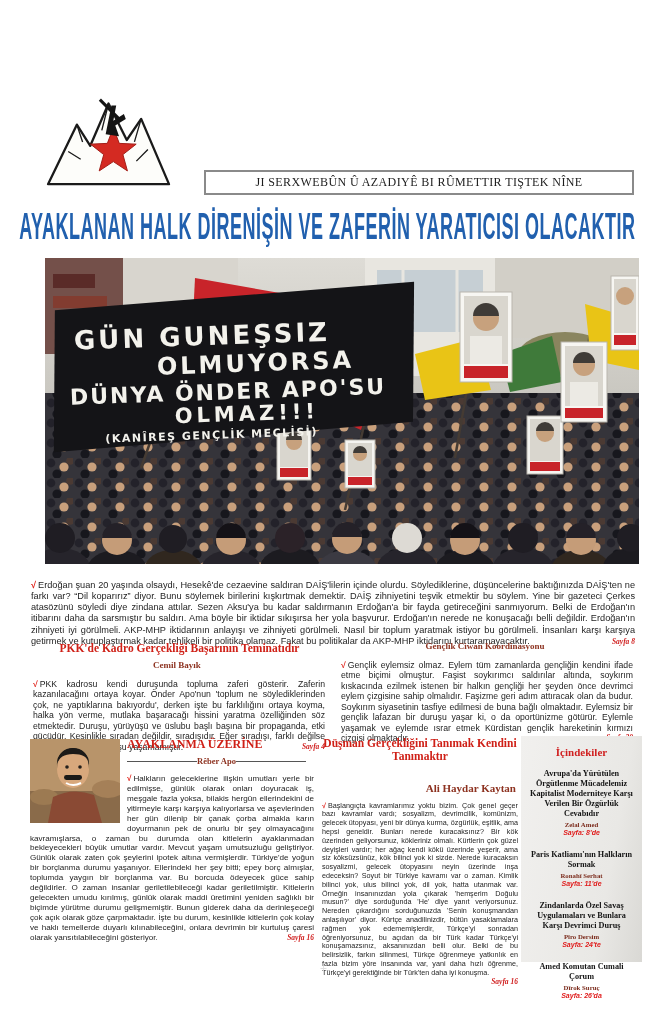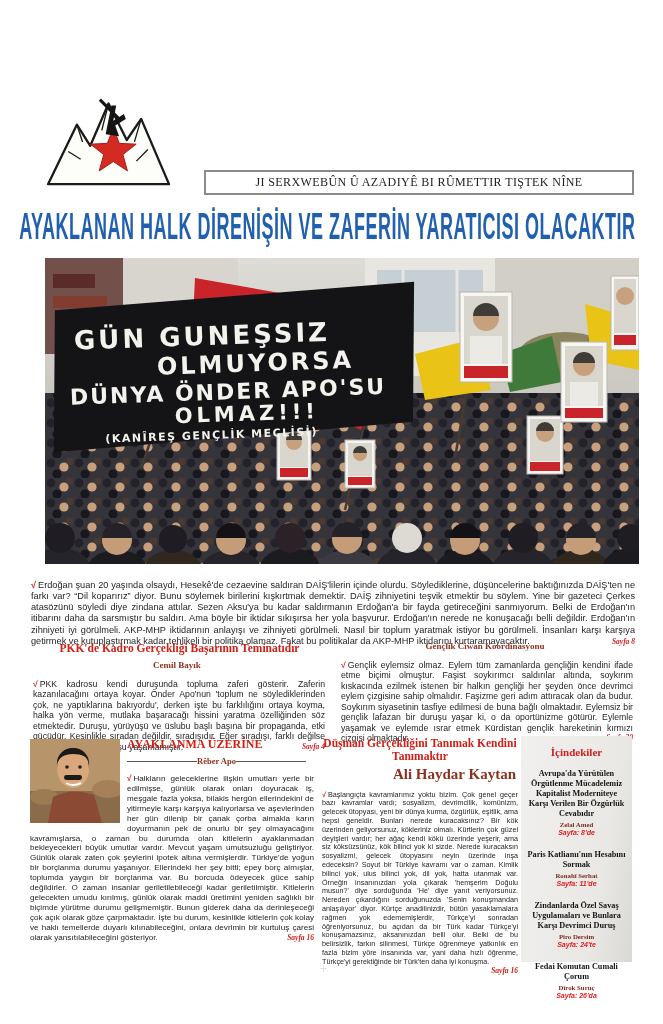--- a/index.html
+++ b/index.html
@@ -55,26 +55,26 @@
   .bcol-left{left:30px;width:284px;}
   .bcol-mid{left:322px;width:196px;}
   .oc-photo{float:left;width:90px;height:84px;margin:2px 7px 3px 0;}
   .b-title{display:flex;margin-top:0;}
   .b-title span{font-family:"Liberation Serif",serif;font-weight:bold;font-size:12px;color:#cf2017;white-space:nowrap;}
   .bcol-mid .b-title span{white-space:normal;text-align:center;line-height:1.15;font-size:11.5px;}
   .author-line{display:flex;align-items:center;margin:4px 8px 5px 8px;}
   .author-line .dash{flex:1;border-top:1.2px solid #555;}
   .author-line b{font-family:"Liberation Serif",serif;font-size:8.5px;color:#8d3220;white-space:nowrap;}
   .b-author-right{text-align:right;font-family:"Liberation Serif",serif;font-weight:bold;
-      font-size:15px;color:#8d3220;margin:3px 2px 4px 0;}
+      font-size:11px;color:#8d3220;margin:19px 2px 4px 0;}
   .b-body{font-size:8.1px;line-height:9.9px;color:#242424;}
   .bcol-mid .b-body{font-size:7.2px;line-height:8.8px;}
 
   
-  .contents-box{position:absolute;left:521px;top:736px;width:111px;height:226px;box-sizing:border-box;
+  .contents-box{position:absolute;left:521px;top:736px;width:121px;height:226px;box-sizing:border-box;
       background:linear-gradient(100deg,#f1f0ee 0%,#e9e8e5 70%,#d9d8d4 100%);
       padding:10px 6px 6px 6px;}
   .c-title{text-align:center;font-family:"Liberation Serif",serif;font-weight:bold;
       font-size:11px;color:#d01f1f;margin-bottom:11px;}
   .c-item{text-align:center;margin-bottom:14px;}
   .c-item-title{font-family:"Liberation Serif",serif;font-weight:bold;font-size:8.2px;line-height:10px;color:#151515;}
   .c-item-author{font-family:"Liberation Serif",serif;font-weight:bold;font-size:6.8px;color:#7c2d1e;margin-top:2px;}
   .c-item-page{font-size:7px;font-weight:bold;font-style:italic;color:#e01b1b;margin-top:1px;}
 
   .fold-mark{position:absolute;left:320px;top:962px;color:#dedede;font-size:12px;}
@@ -320,32 +320,32 @@
   <div class="contents-box">
     <div class="c-title">İçindekiler</div>
 
     <div class="c-item">
       <div class="c-item-title">Avrupa'da Yürütülen Örgütlenme Mücadelemiz Kapitalist Moderniteye Karşı Verilen Bir Özgürlük Cevabıdır</div>
       <div class="c-item-author">Zelal Amed</div>
       <div class="c-item-page">Sayfa: 8'de</div>
     </div>
 
     <div class="c-item">
-      <div class="c-item-title">Paris Katliamı'nın Hesabını Sormak</div>
+      <div class="c-item-title">Paris Katliamı'nın Halkların Sormak</div>
       <div class="c-item-author">Ronahî Serhat</div>
       <div class="c-item-page">Sayfa: 11'de</div>
     </div>
 
     <div class="c-item">
       <div class="c-item-title">Zindanlarda Özel Savaş Uygulamaları ve Bunlara Karşı Devrimci Duruş</div>
       <div class="c-item-author">Pîro Dersim</div>
       <div class="c-item-page">Sayfa: 24'te</div>
     </div>
 
     <div class="c-item">
-      <div class="c-item-title">Fedai Komutan Cumali Çorum</div>
+      <div class="c-item-title">Amed Komutan Cumali Çorum</div>
       <div class="c-item-author">Dîrok Suruç</div>
       <div class="c-item-page">Sayfa: 26'da</div>
     </div>
   </div>
 
   <div class="fold-mark">+</div>
 </div>
 
 </body></html>

